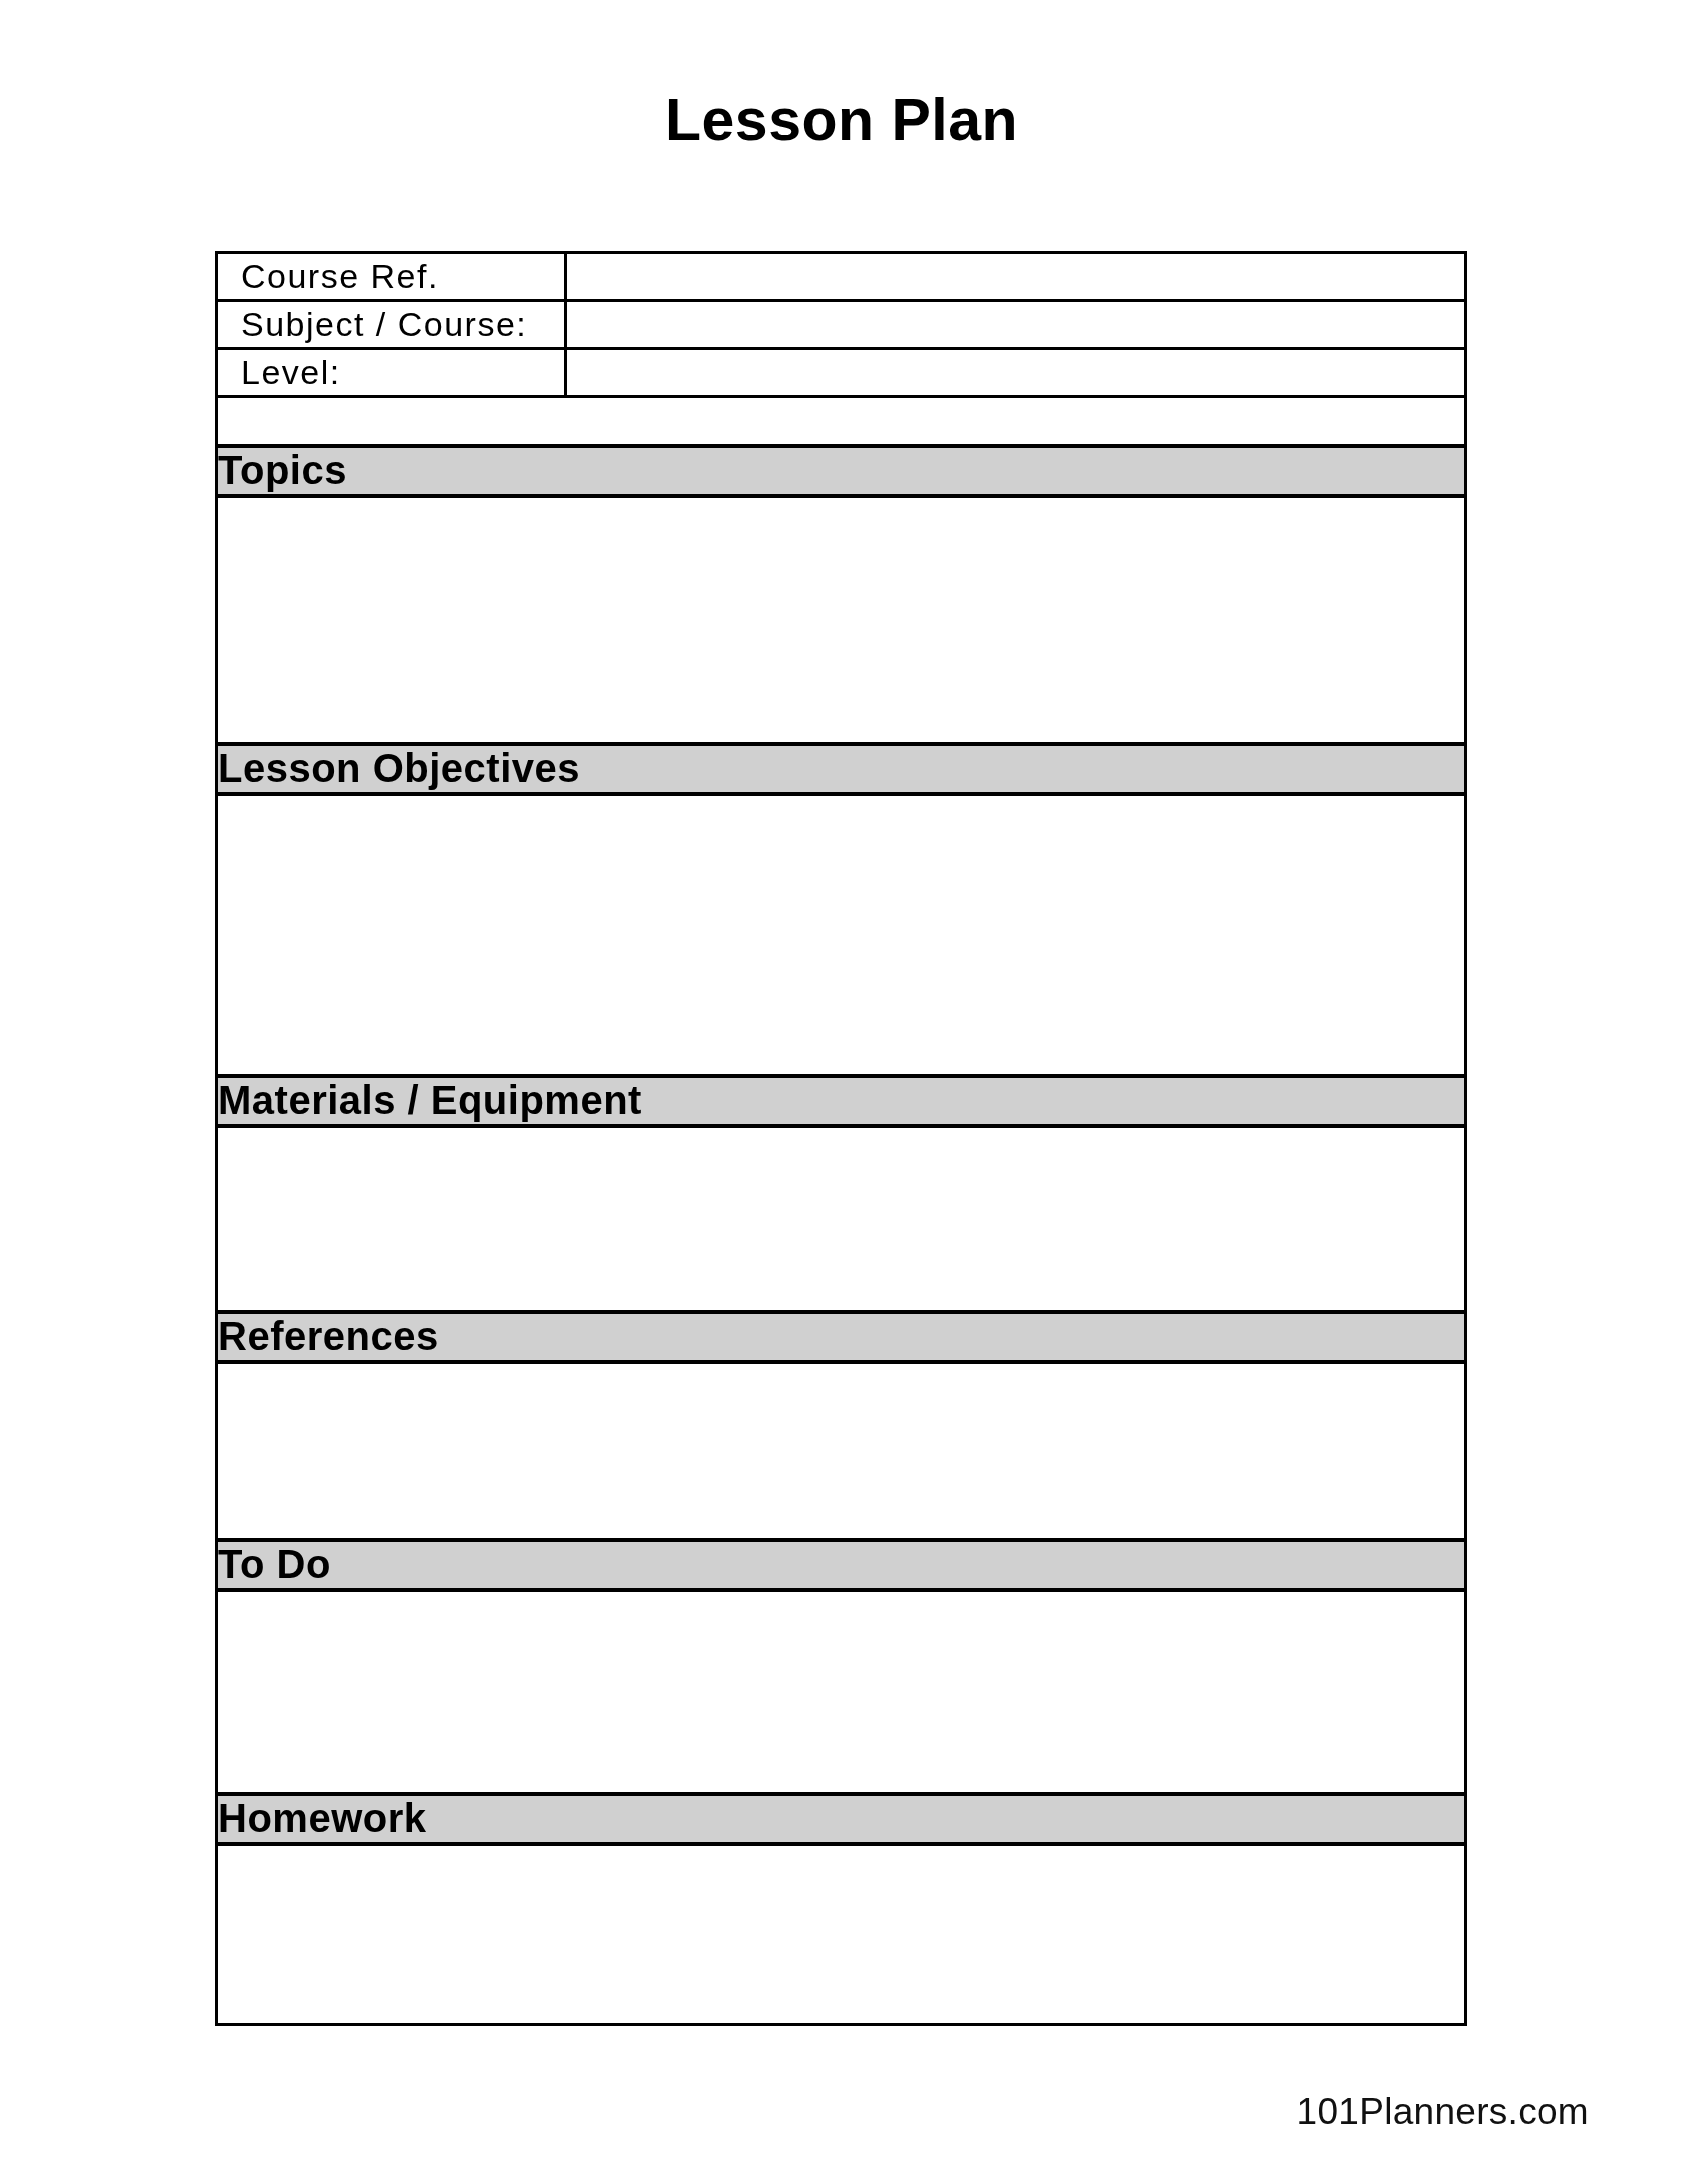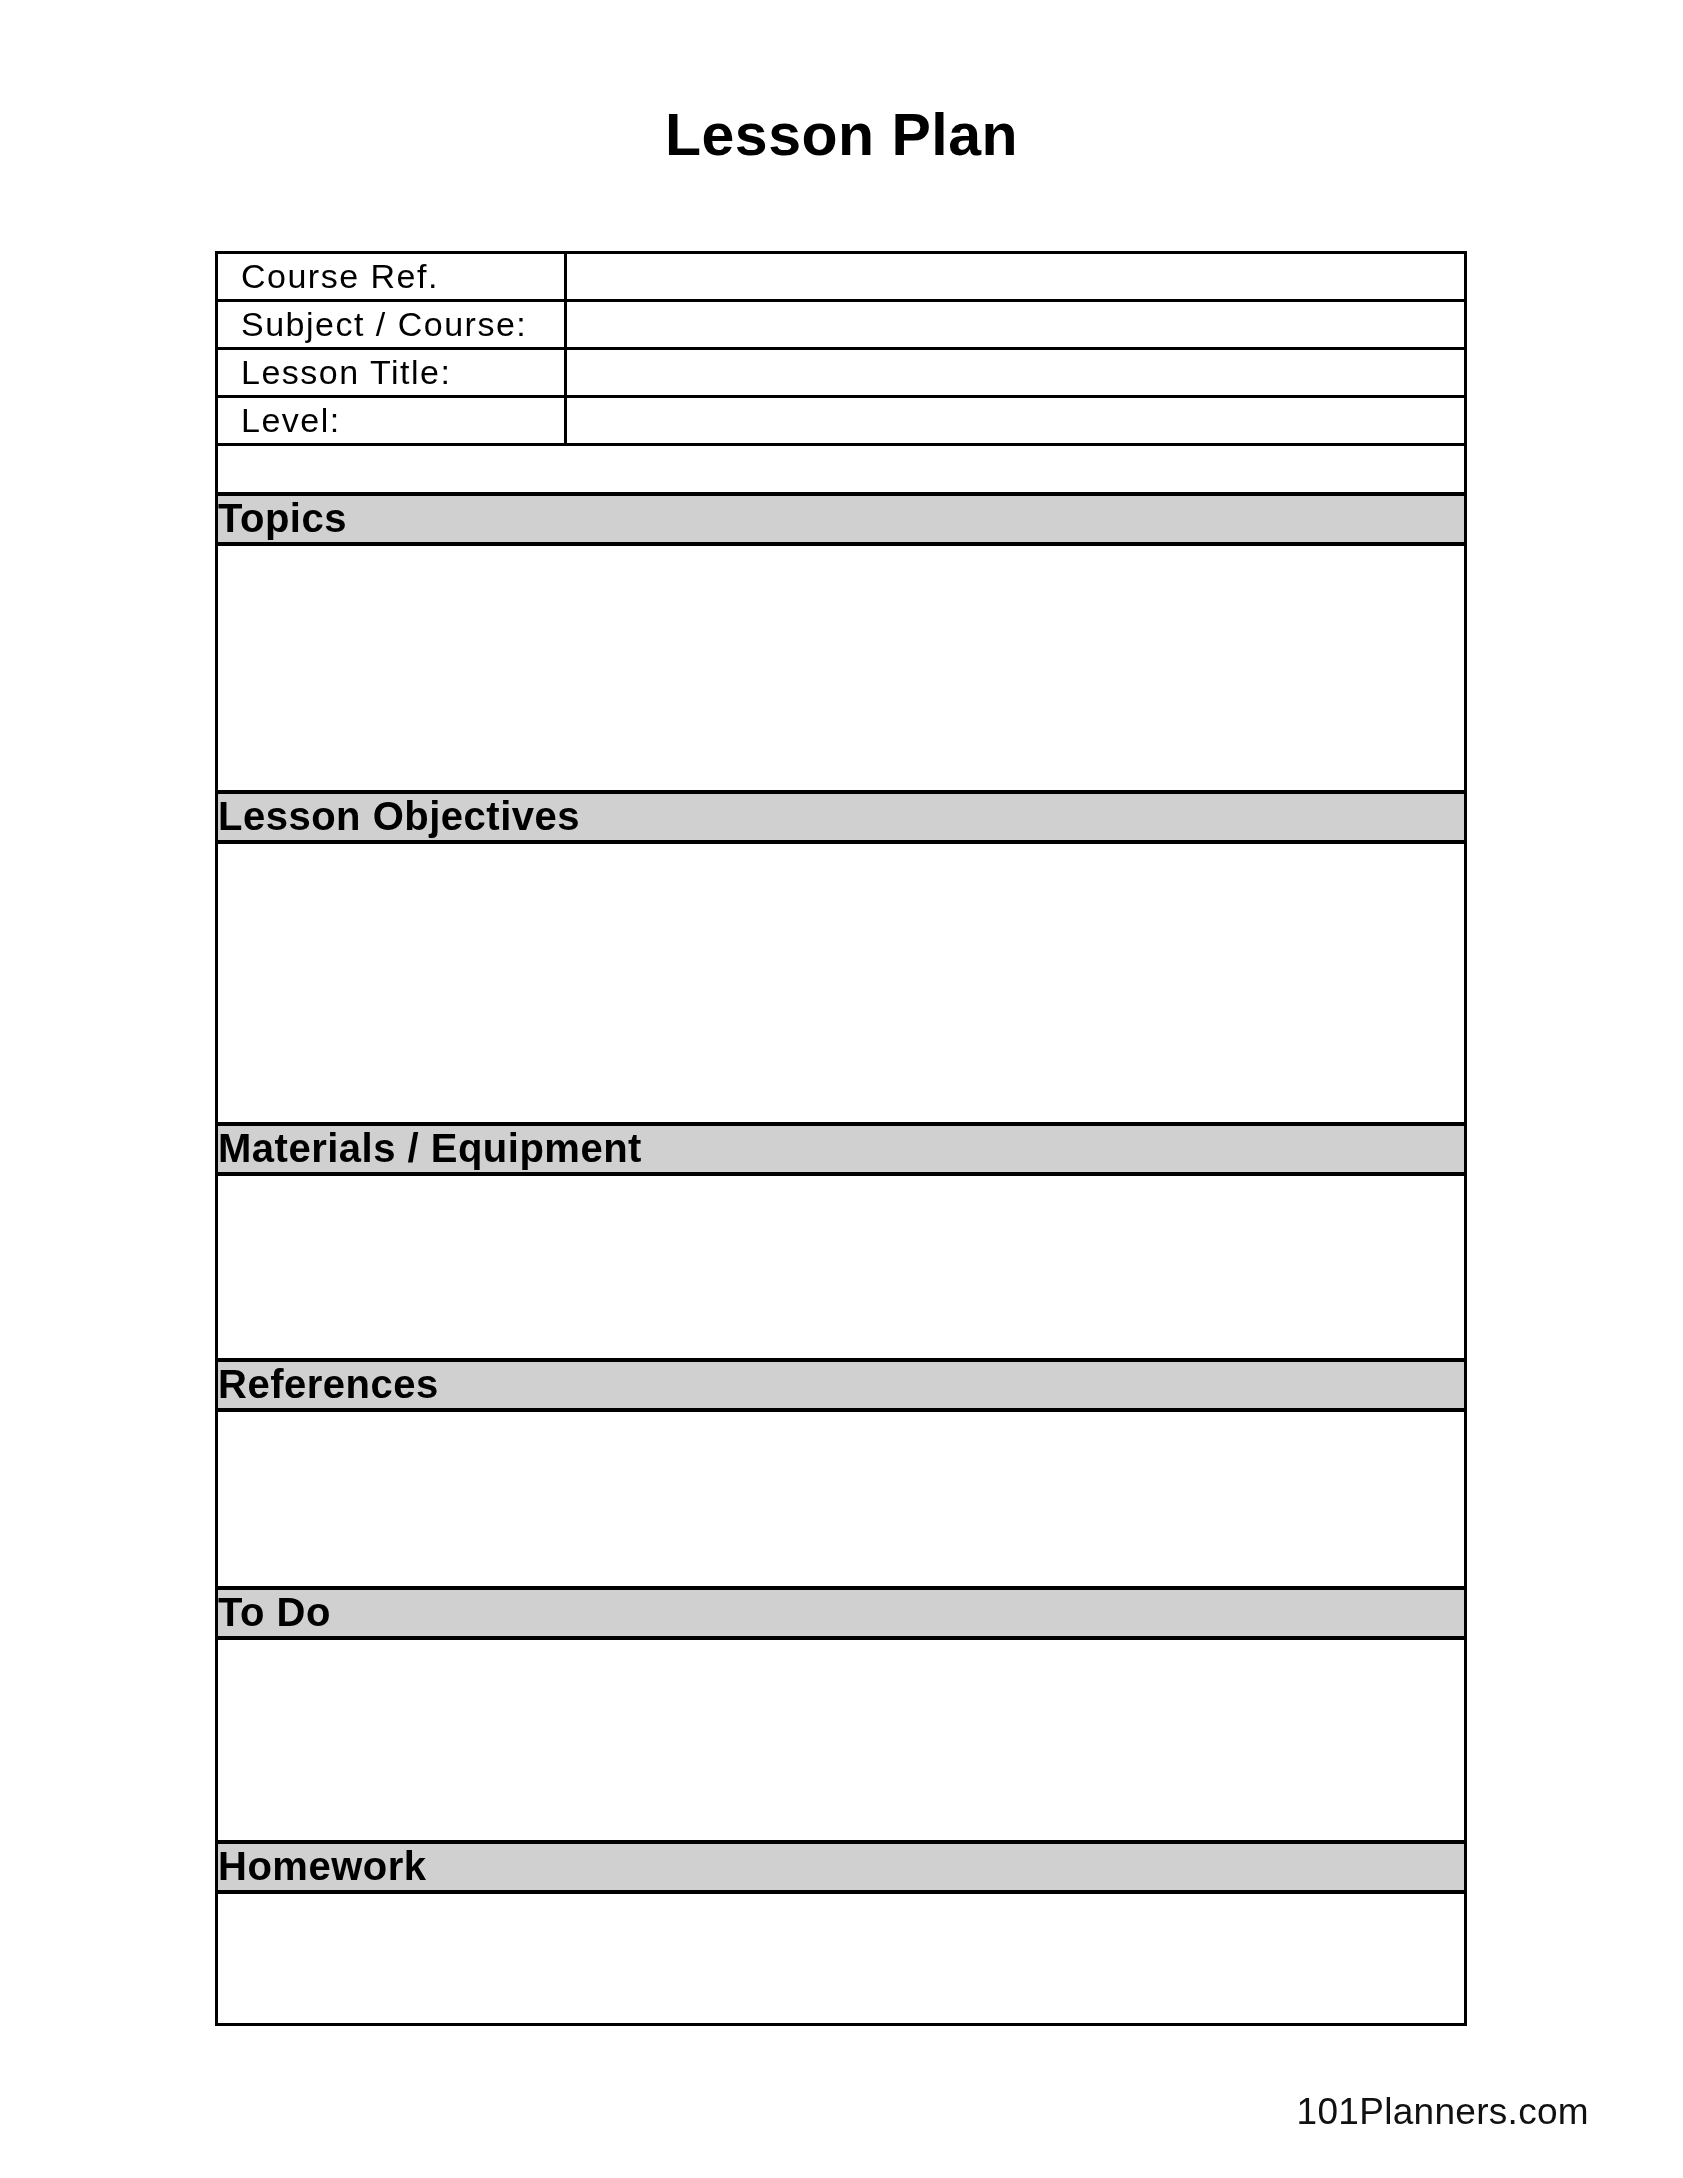--- a/index.html
+++ b/index.html
@@ -1,21 +1,21 @@
 <!DOCTYPE html>
 <html><head>
 <meta charset="utf-8">
 <style>
   * { margin: 0; padding: 0; box-sizing: border-box; }
   html, body { width: 1683px; height: 2178px; background: #ffffff; overflow: hidden; }
   body { font-family: "Liberation Sans", sans-serif; color: #000000; position: relative; }
 
   .title {
     position: absolute;
-    top: 105px;
+    top: 90px;
     left: 0;
     width: 100%;
     text-align: center;
     font-size: 59px;
     line-height: 61px;
     font-weight: bold;
     letter-spacing: 0.5px;
     color: #000000;
   }
 
@@ -107,24 +107,20 @@
     <div class="info-row">
       <div class="info-label">Course Ref.</div>
       <div class="info-value"></div>
     </div>
 
     <div class="info-row">
       <div class="info-label">Subject / Course:</div>
       <div class="info-value"></div>
     </div>
 
-    <div class="info-row">
-      <div class="info-label">Lesson Title:</div>
-      <div class="info-value"></div>
-    </div>
 
     <div class="info-row">
       <div class="info-label">Level:</div>
       <div class="info-value"></div>
     </div>
 
     <div class="spacer-row"></div>
 
     <div class="section-header">
       <span>Topics</span>

